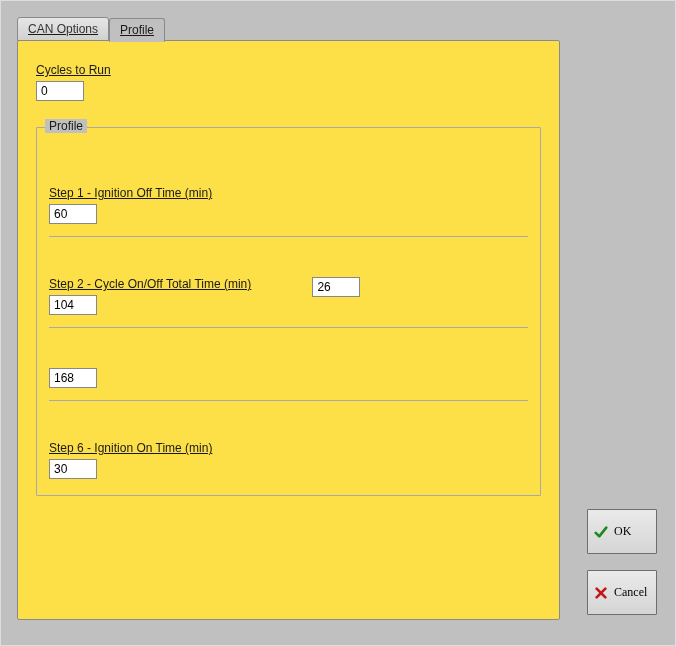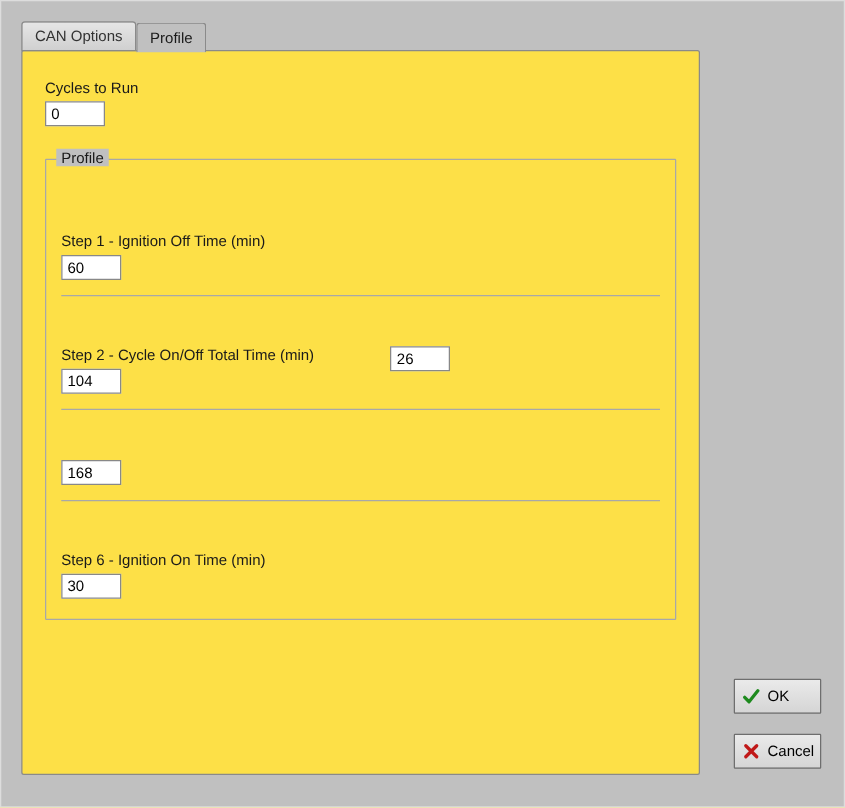--- a/index.html
+++ b/index.html
@@ -14,20 +14,21 @@
   .window {
     width: 676px;
     height: 646px;
     background: #c0c0c0;
     border: 1px solid #ddd;
     position: relative;
     padding: 16px;
   }
   .tabs-wrap {
     position: relative;
+    text-decoration: underline;
   }
   .tab-row {
     display: flex;
     align-items: flex-end;
     position: relative;
     z-index: 2;
   }
   .tab {
     padding: 4px 10px 4px 10px;
     font-size: 12px;
@@ -108,25 +109,25 @@
   .button-col {
     position: absolute;
     right: 18px;
     bottom: 30px;
     display: flex;
     flex-direction: column;
     gap: 16px;
   }
   .btn {
     width: 70px;
-    height: 28px;
+    height: 45px;
     border: 1px solid #6e6e6e;
     background: linear-gradient(#eaeaea,#d5d5d5);
     border-radius: 1px;
-    font-family: Liberation Sans, sans-serif;
+    font-family: Liberation Serif, serif;
     font-size: 12px;
     display: flex;
     align-items: center;
     justify-content: flex-start;
     padding: 0 6px;
     gap: 6px;
     cursor: pointer;
     margin-left: 48px;
   }
   .btn-icon {

